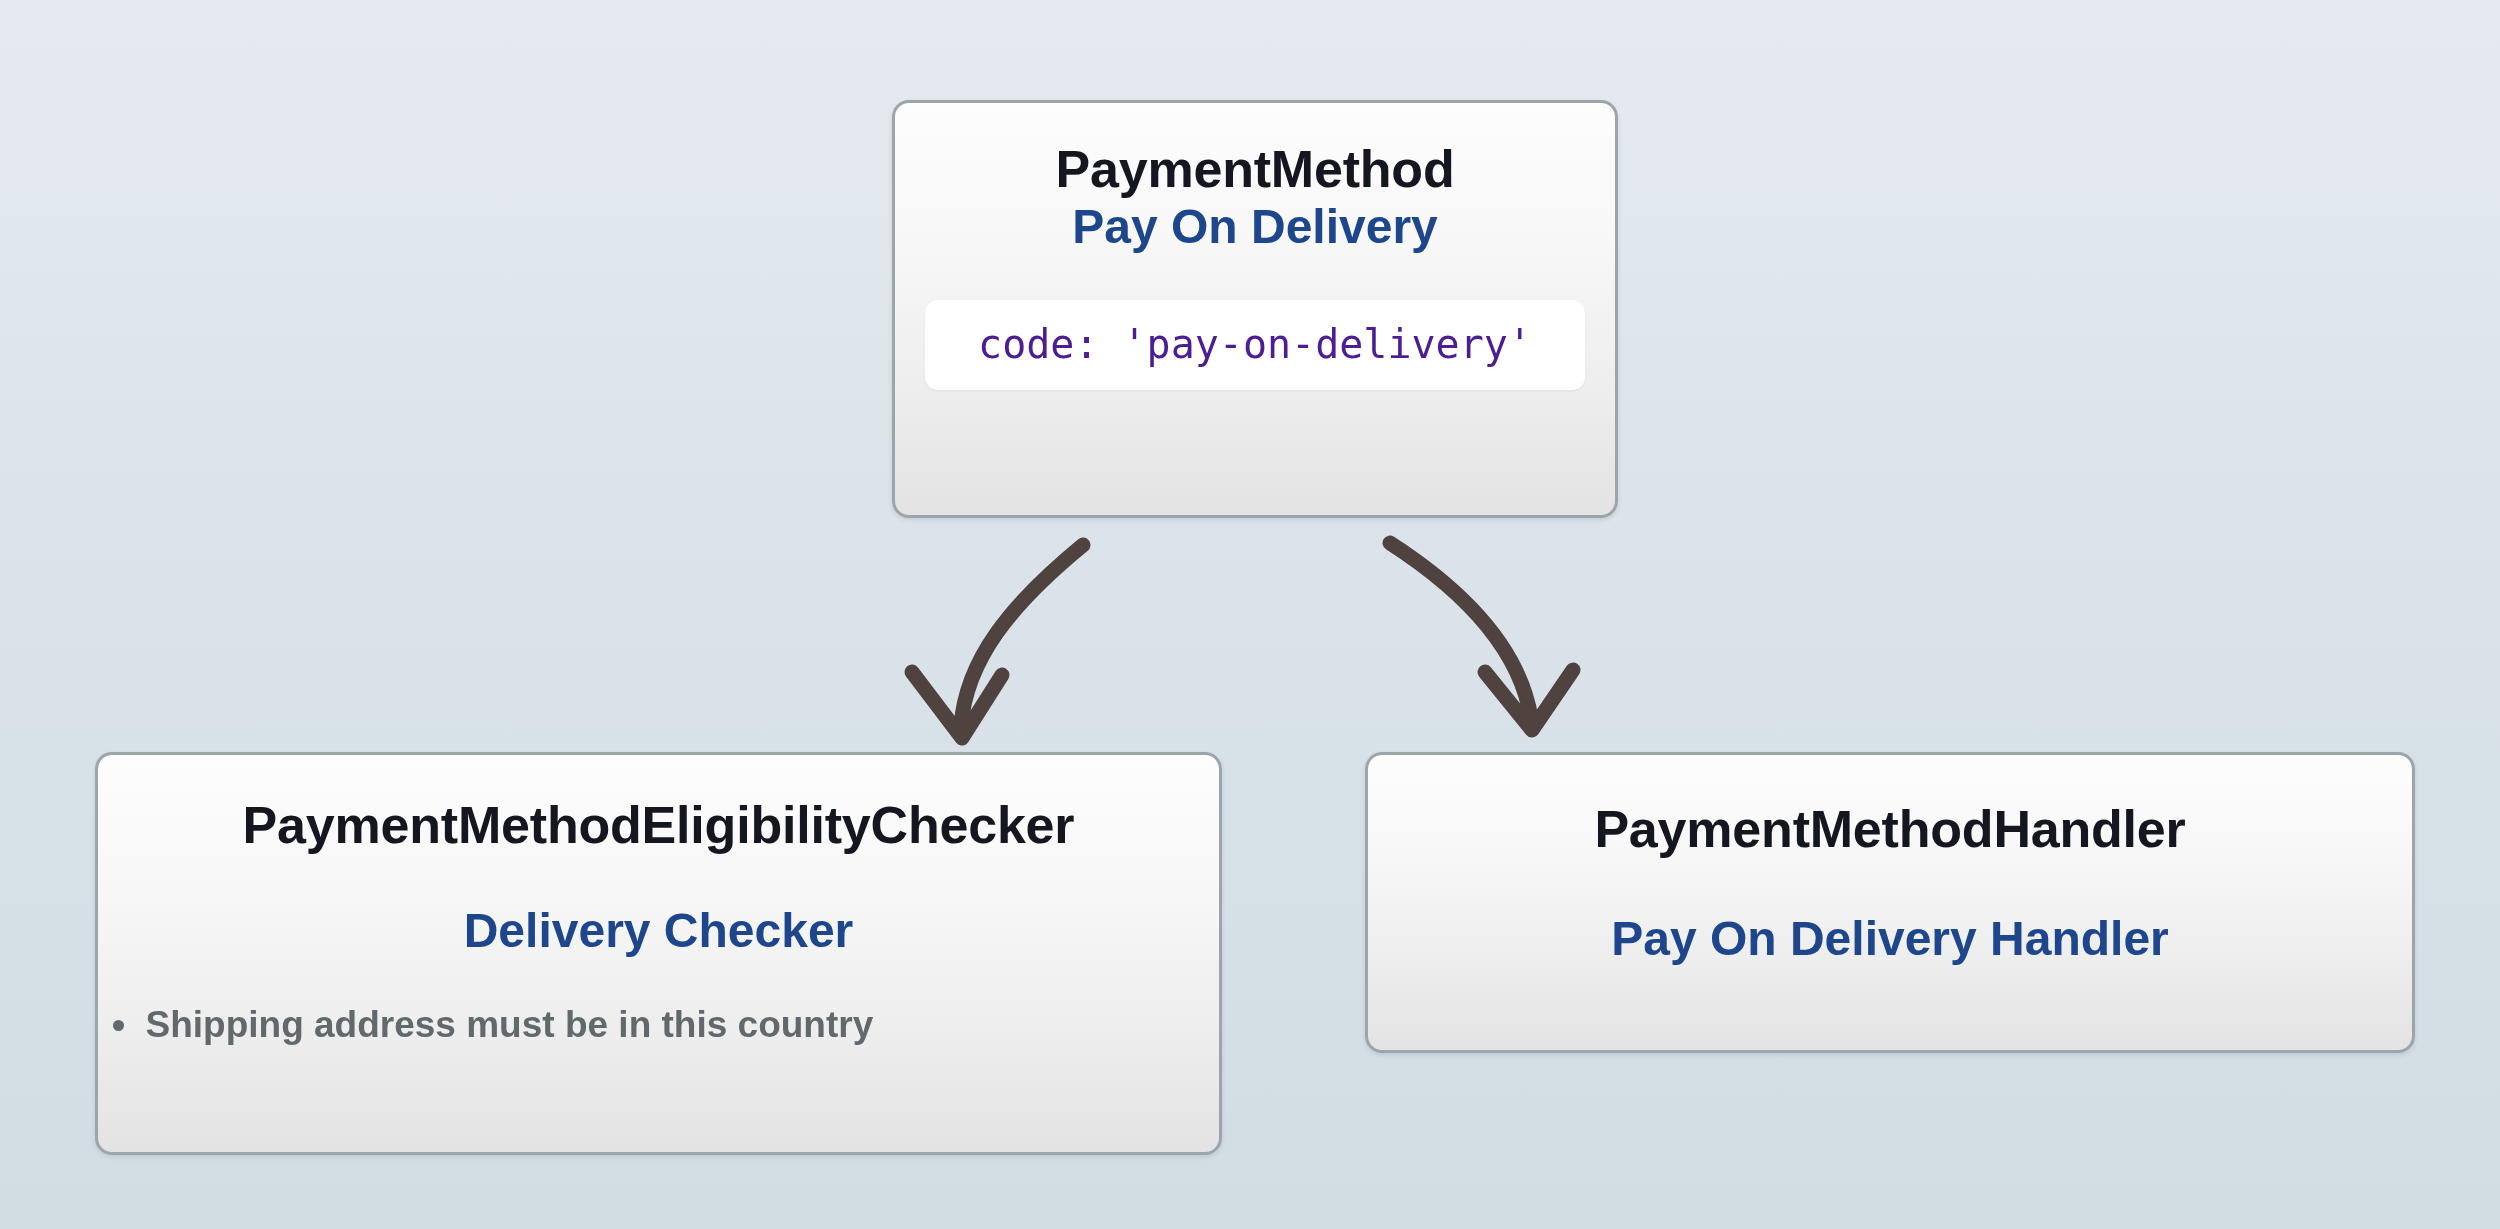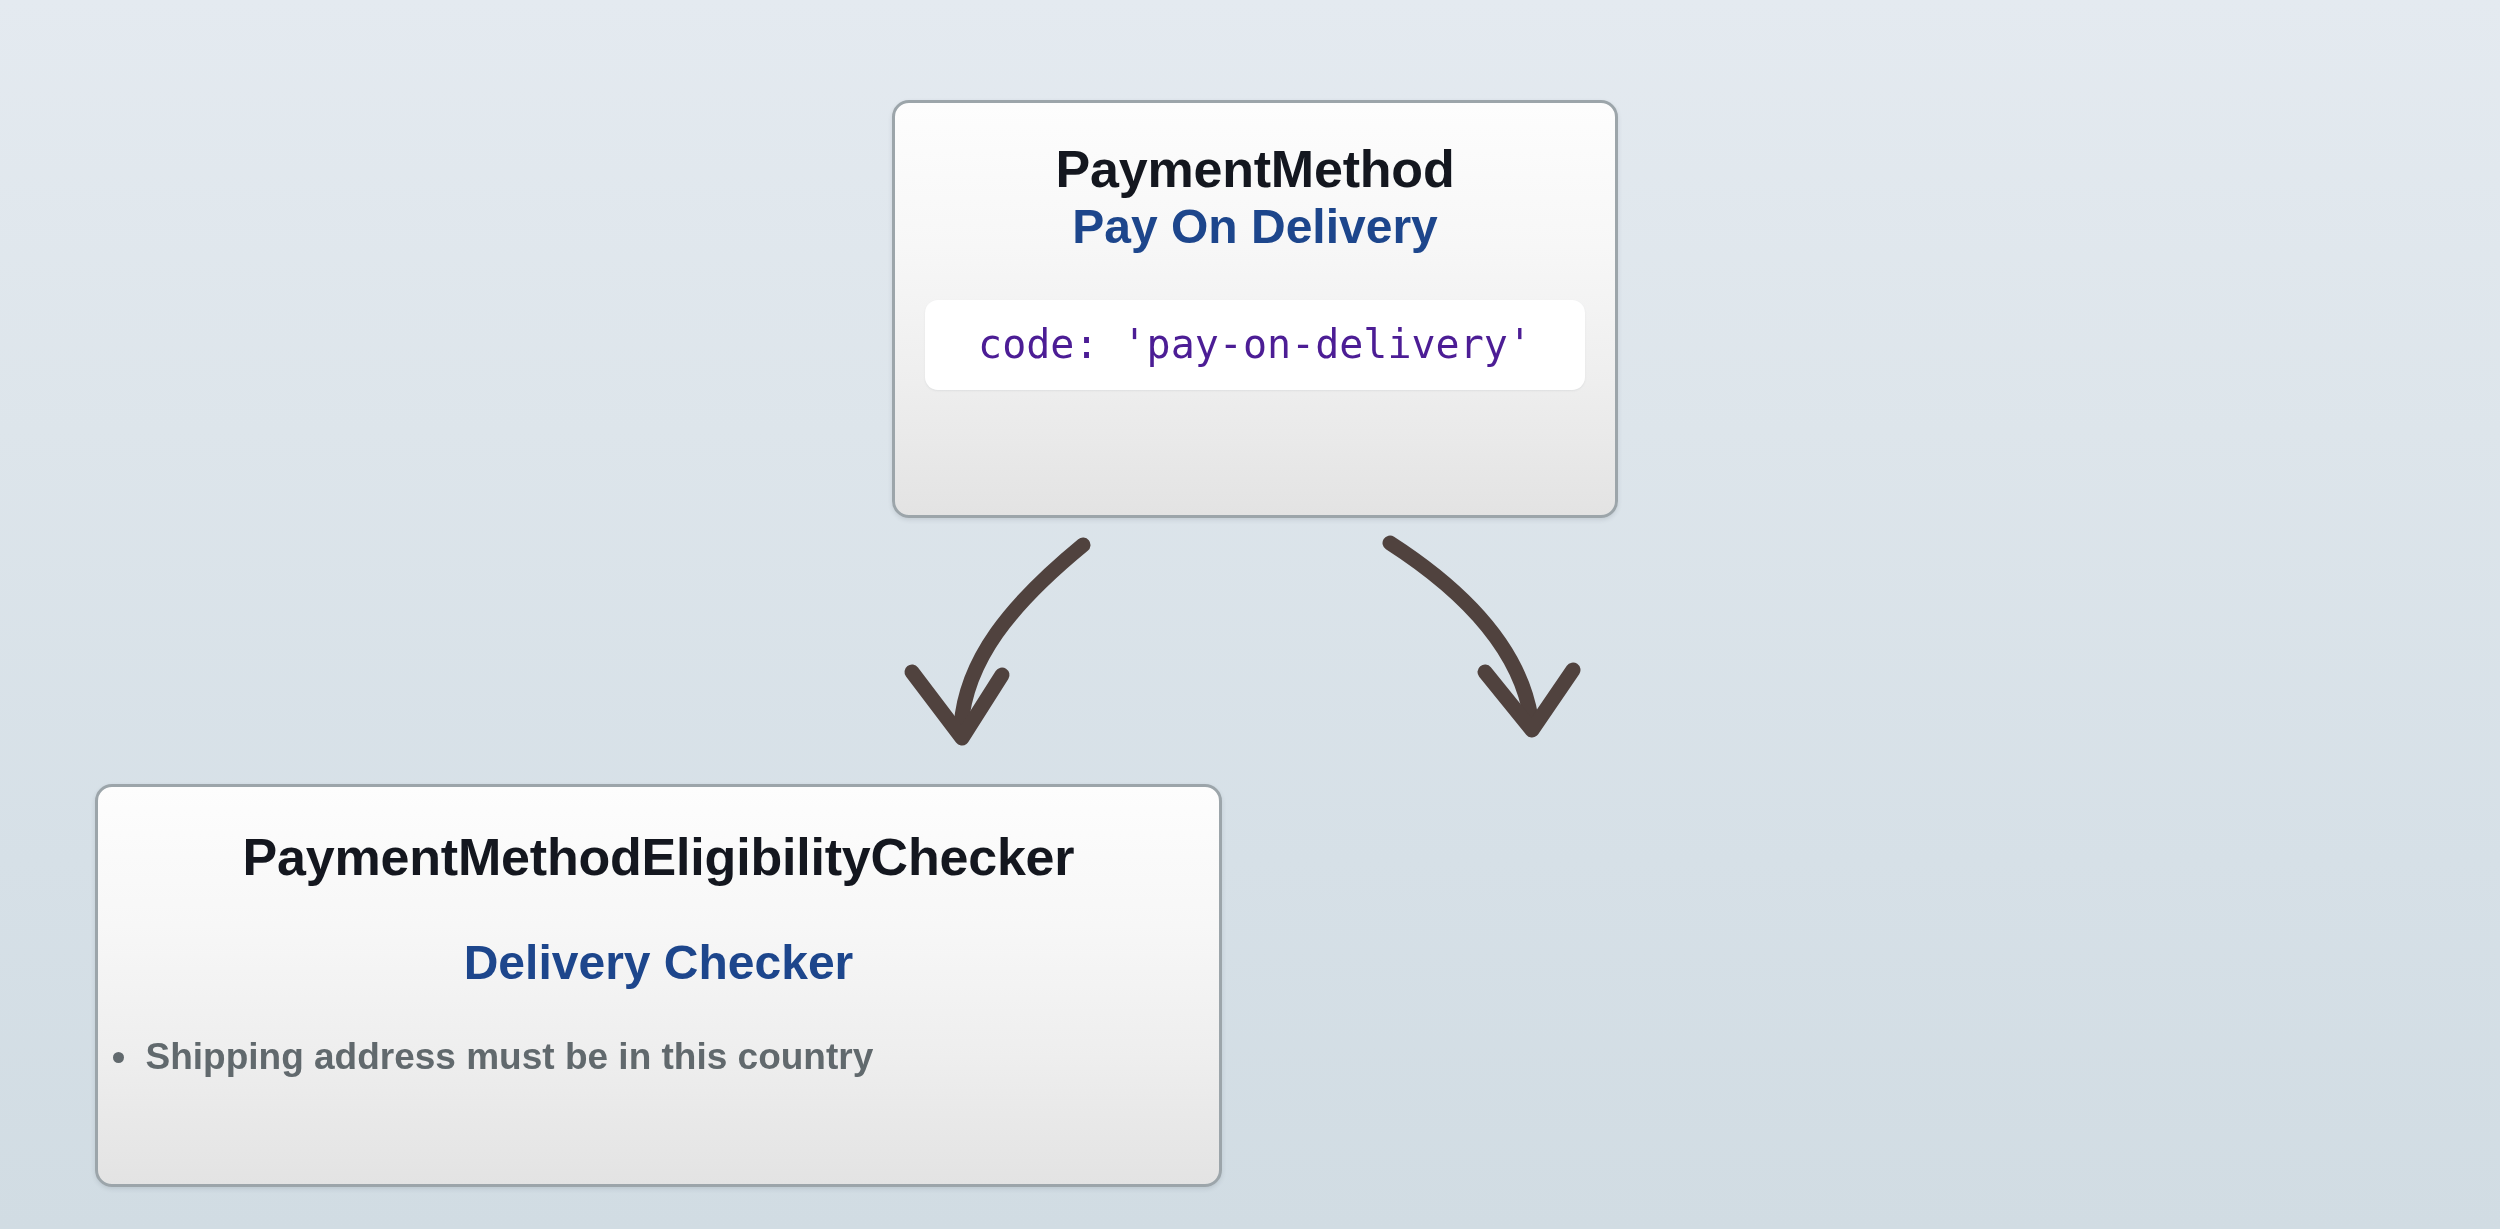--- a/index.html
+++ b/index.html
@@ -100,21 +100,20 @@
     width: 660px;
     padding: 21px 0 23px 0;
   }
 
   #node-eligibility-checker {
     left: 95px;
     top: 752px;
     width: 1127px;
     height: 403px;
     padding-top: 26px;
-    margin-top: 32px;
   }
   #node-eligibility-checker .node-title { font-size: 52px; margin-top: 14px; }
   #node-eligibility-checker .node-subtitle { font-size: 48px; margin-top: 48px; }
   #node-eligibility-checker .bullet-list { margin-top: 46px; padding-left: 29px; }
 
   #node-payment-handler {
     left: 1365px;
     top: 752px;
     width: 1050px;
     height: 301px;
@@ -153,14 +152,18 @@
     <div class="node-title">PaymentMethodEligibilityChecker</div>
     <div class="node-subtitle">Delivery Checker</div>
     <ul class="bullet-list">
       <li class="bullet-item">
         <span class="bullet-dot"></span>
         <span>Shipping address must be in this country</span>
       </li>
     </ul>
   </div>
 
+  <div class="node" id="node-payment-handler">
+    <div class="node-title">PaymentMethodHandler</div>
+    <div class="node-subtitle">Pay On Delivery Handler</div>
+  </div>
 
 </div>
 
 </body></html>

